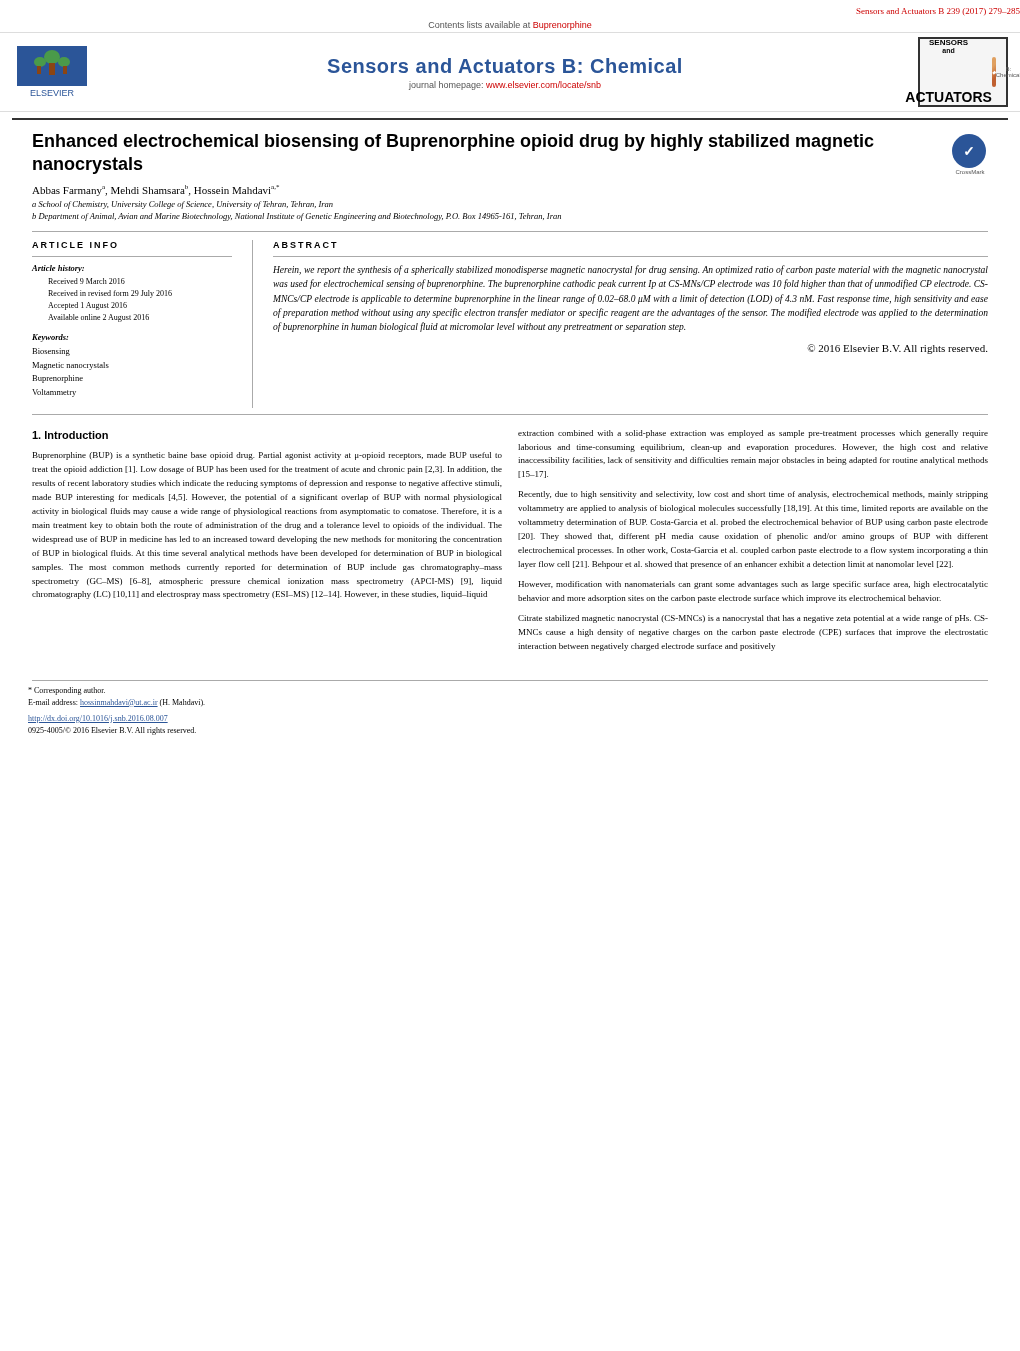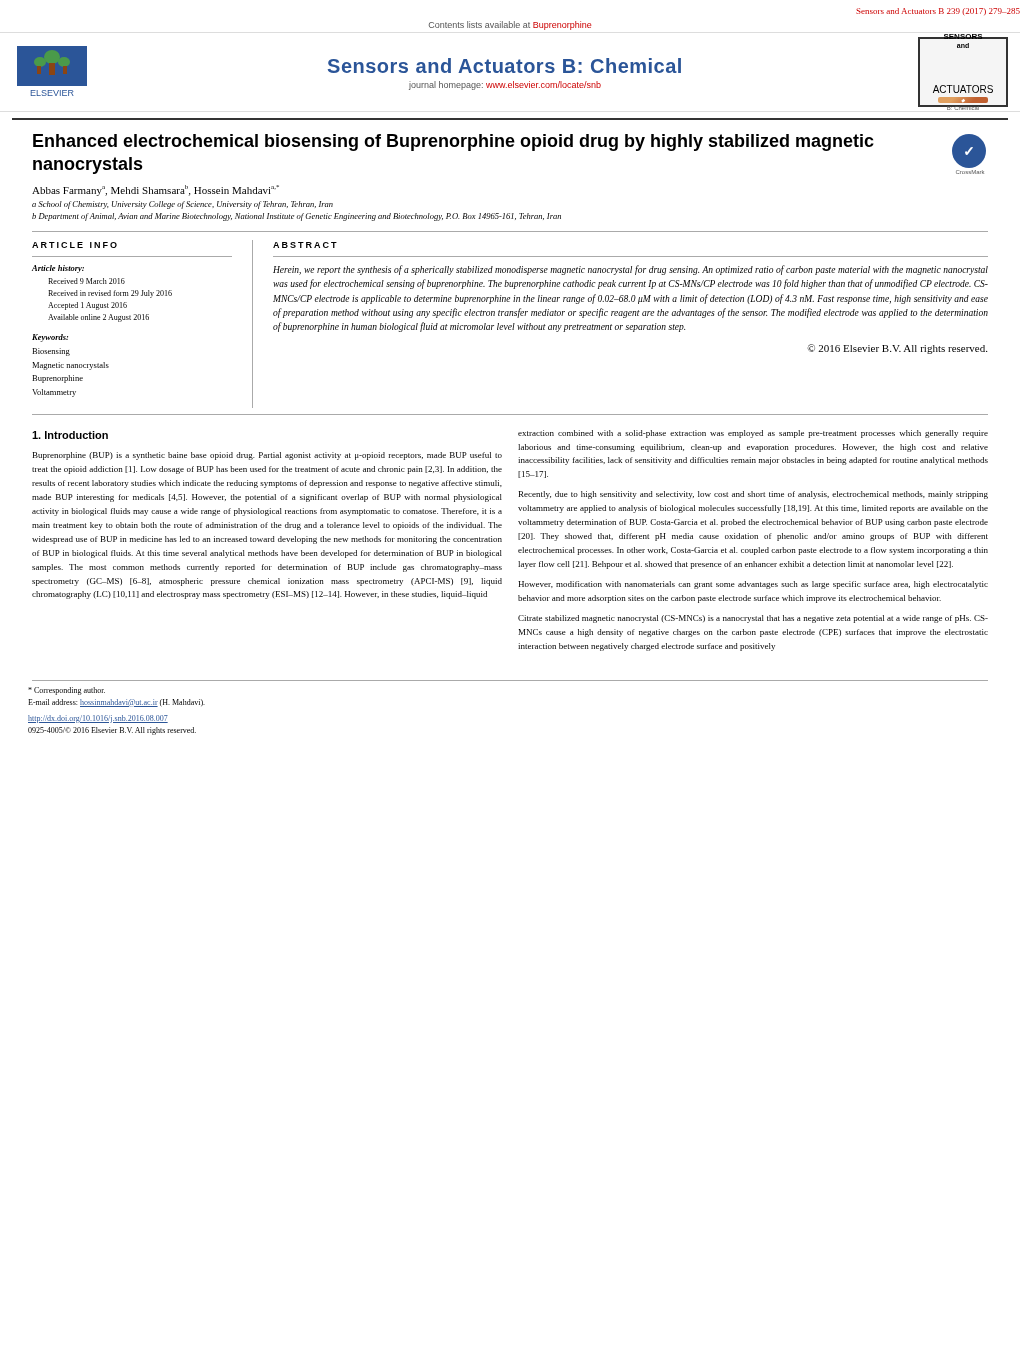--- a/index.html
+++ b/index.html
@@ -66,21 +66,21 @@
       margin-top: 2px;
       font-family: Arial, sans-serif;
     }
     .journal-homepage a { color: #c00; text-decoration: none; }
 
     .sensors-logo {
       width: 90px;
       height: 70px;
       border: 2px solid #333;
       display: flex;
-      flex-direction: column;
+      flex-direction: row;
       align-items: center;
       justify-content: center;
       background: #f5f5f5;
       padding: 4px;
     }
     .sensors-logo .s-top {
       font-size: 7px;
       font-weight: bold;
       font-family: Arial, sans-serif;
       color: #000;
@@ -335,21 +335,21 @@
     <div class="journal-homepage">
       <span>journal homepage:</span>
       <a href="#" style="color:#c00; text-decoration:none;">www.elsevier.com/locate/snb</a>
     </div>
   </div>
 
   <div class="sensors-logo">
     <div class="s-top">
       <span style="font-size:8px; font-weight:bold; display:block;">SENSORS</span>
       <span style="font-size:7px; display:block;">and</span>
-      <span style="font-size:10px; font-weight:normal; display:block;margin-top:35px;">ACTUATORS</span>
+      <span style="font-size:14px; font-weight:bold; display:block;margin-top:35px;">ACTUATORS</span>
     </div>
     <div class="s-img">
       <span style="font-size:5px; color:#fff; font-family:Arial;">◆</span>
     </div>
     <div class="s-bottom">
       <span>B: Chemical</span>
     </div>
   </div>
 </div>
 

